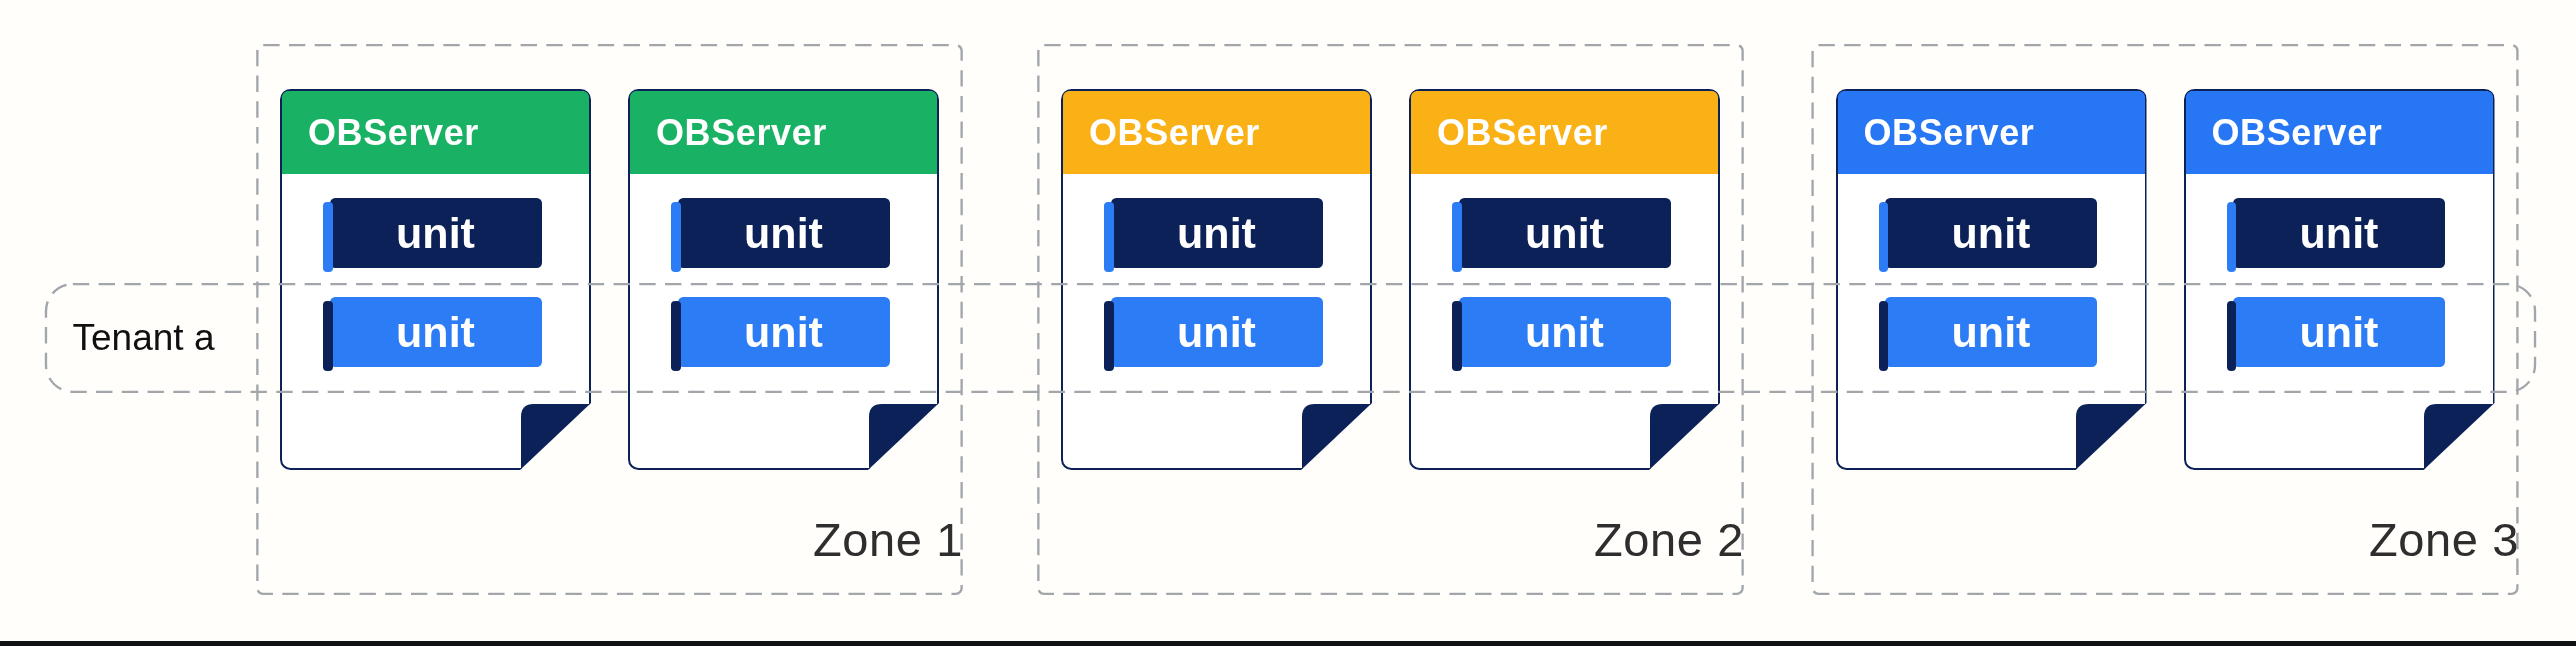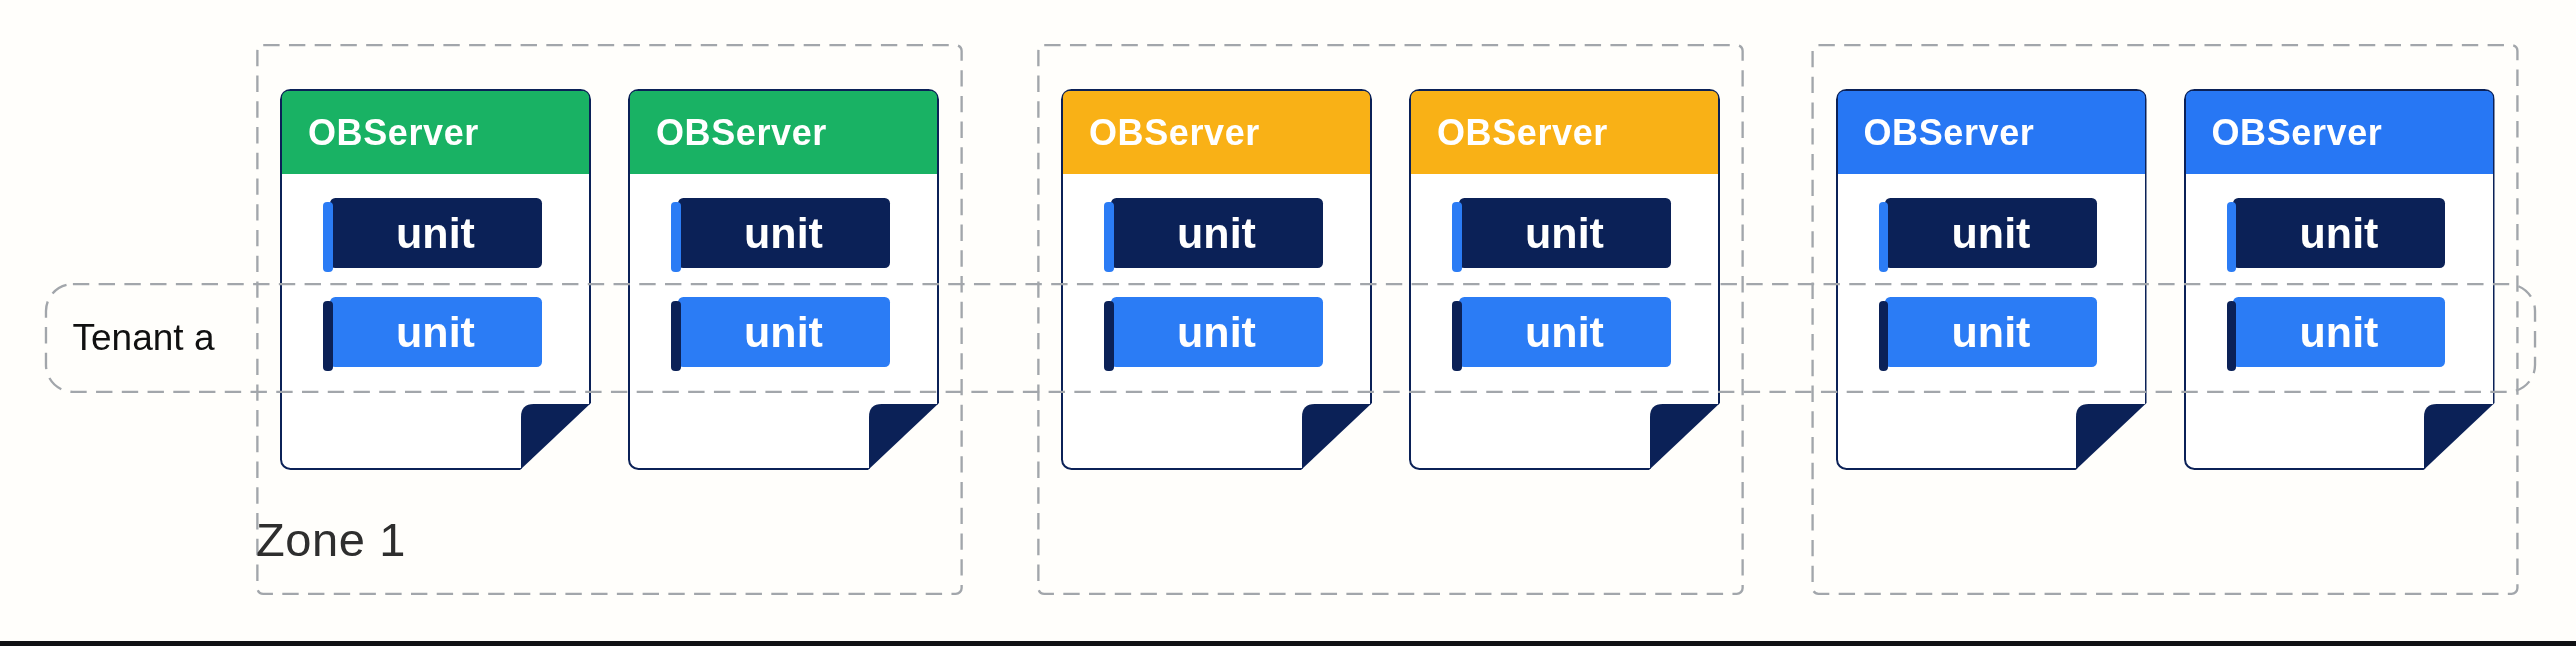--- a/index.html
+++ b/index.html
@@ -9,21 +9,21 @@
   }
   *{box-sizing:border-box;margin:0;padding:0;}
   html,body{margin:0;background:var(--page-bg);}
   body{font-family:"Liberation Sans","DejaVu Sans",sans-serif;}
   #canvas{position:relative;width:2576px;height:646px;background:var(--page-bg);overflow:hidden;}
 
   
   .zone{position:absolute;top:44px;height:551px;display:flex;justify-content:center;gap:37px;padding-top:45px;}
   .zone-border{position:absolute;left:0;top:0;pointer-events:none;}
   .zone-border rect{fill:none;stroke:var(--dash);stroke-width:4;stroke-dasharray:28 16;}
-  .zone-label{position:absolute;left:0;right:0;bottom:28px;text-align:left;
+  .zone-label{position:absolute;left:0;right:0;bottom:28px;text-align:right;
     font-size:47px;font-weight:500;color:var(--zone-label-color);letter-spacing:0.6px;margin-top:20px;}
 
   
   .card{position:relative;width:311px;height:381px;background:#fff;
     border:2.9px solid var(--navy);border-radius:10.5px 10.5px 0 10.5px;z-index:2;
     clip-path:polygon(0 0,100% 0,100% calc(100% - 67px),calc(100% - 71px) 100%,0 100%);}
   .card-header{height:83px;border-radius:6.4px 6.4px 0 0;display:flex;align-items:center;padding-left:26px;text-align:center;}
   .card-title{font-size:36px;font-weight:700;color:#fff;letter-spacing:0.6px;}
   .units{margin-top:24px;display:flex;flex-direction:column;align-items:center;gap:29px;}
   .unit{position:relative;z-index:0;width:212px;height:70px;border-radius:5.3px;
@@ -120,20 +120,21 @@
             <span>unit</span>
           </div>
         <div class="unit unit-light">
             <span>unit</span>
           </div>
       </div>
       <svg class="fold" viewBox="0 0 122 115">
           <path d="M0 115 V22 Q0 0 22 0 H122 L0 115 Z"></path>
         </svg>
     </div>
+    <div class="zone-label">Zone 2</div>
   </div>
 
   <div class="zone" style="left:1811px;width:708px;">
     <svg class="zone-border" width="708" height="551" viewBox="0 0 1209 942">
         <rect x="2" y="2" width="1205" height="938" rx="10"></rect>
       </svg>
     <div class="card">
       <div class="card-header" style="background: rgb(39, 119, 244);">
         <span class="card-title">OBServer</span>
       </div>
@@ -158,20 +159,21 @@
             <span>unit</span>
           </div>
         <div class="unit unit-light">
             <span>unit</span>
           </div>
       </div>
       <svg class="fold" viewBox="0 0 122 115">
           <path d="M0 115 V22 Q0 0 22 0 H122 L0 115 Z"></path>
         </svg>
     </div>
+    <div class="zone-label">Zone 3</div>
   </div>
 
   <div class="tenant-band">
     <svg width="2493" height="110" viewBox="0 0 4258 188">
         <rect x="2" y="2" width="4254" height="184" rx="46"></rect>
       </svg>
     <div class="tenant-label">Tenant a</div>
   </div>
 
   <div class="bottom-bar"></div>

